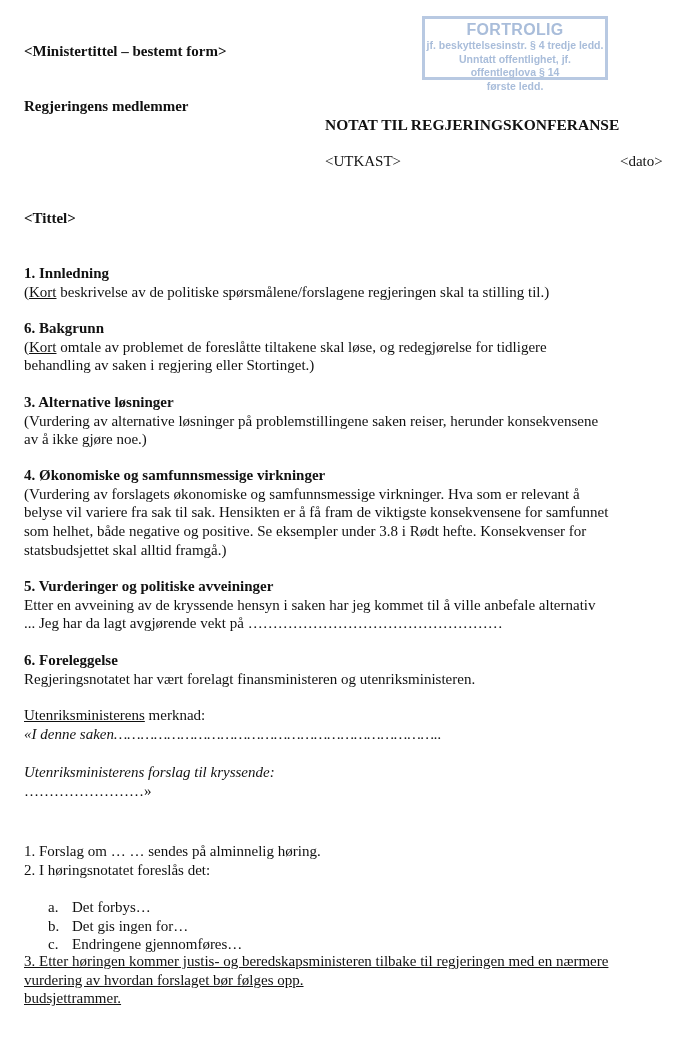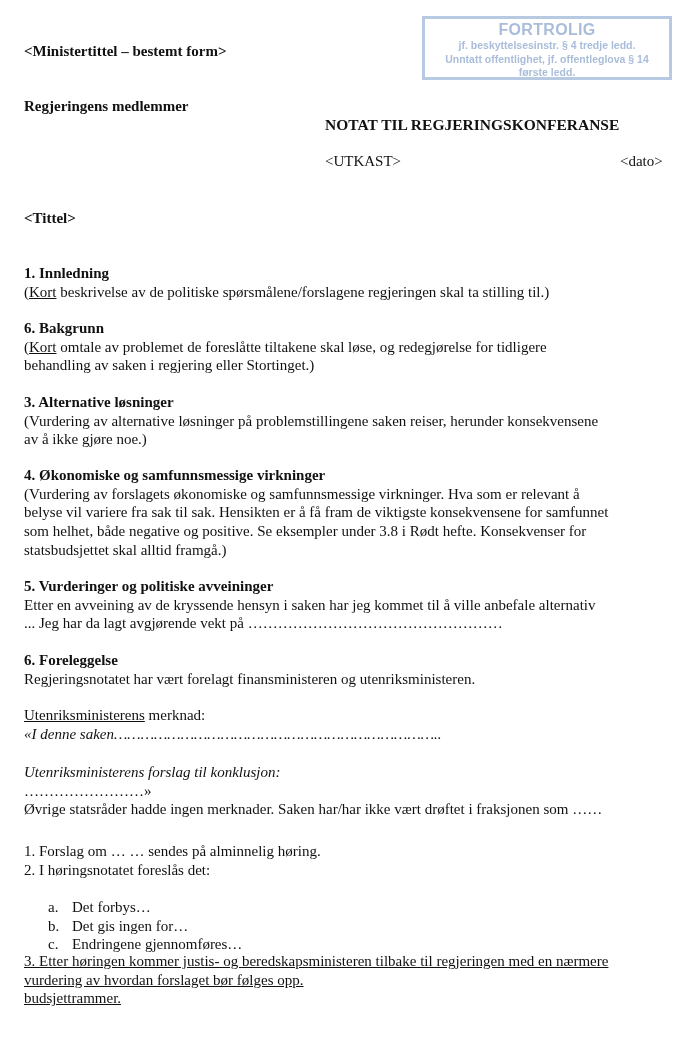--- a/index.html
+++ b/index.html
@@ -18,21 +18,21 @@
     }
     .abs { position: absolute; }
     .bold { font-weight: bold; }
     .italic { font-style: italic; }
     .u { text-decoration: underline; margin-top: 47px; }
 
     
     .stamp {
       left: 422px;
       top: 16px;
-      width: 250px;
+      width: 186px;
       height: 64px;
       border: 3px solid #b8c9e2;
       box-sizing: border-box;
       text-align: center;
       font-family: "Liberation Sans", sans-serif;
       color: #a9bdda;
       background: #ffffff;
     }
     .stamp .s-title {
       font-size: 16px;
@@ -111,23 +111,22 @@
   <div class="bold">6. Foreleggelse</div>
   <div>Regjeringsnotatet har vært forelagt finansministeren og utenriksministeren.</div>
 </div>
 
 <div class="para" style="top:706px;">
   <div><span class="u">Utenriksministerens</span><span> merknad:</span></div>
   <div class="italic">«I denne saken………………………………………………………………..</div>
 </div>
 
 <div class="para" style="top:763px;">
-  <div class="italic">Utenriksministerens forslag til konklusjon:</div>
+  <div class="italic">Utenriksministerens forslag til kryssende:</div>
   <div>……………………»</div>
-  <div>Øvrige statsråder hadde ingen merknader. Saken har/har ikke vært drøftet i fraksjonen som ……</div>
 </div>
 
 <div class="para" style="top:842px;">
   <div>1. Forslag om … … sendes på alminnelig høring.</div>
   <div>2. I høringsnotatet foreslås det:</div>
 </div>
 
 <div class="sub-list" style="top:898px;">
   <div class="item"><span class="mark">a.</span><span>Det forbys…</span></div>
   <div class="item"><span class="mark">b.</span><span>Det gis ingen for…</span></div>

